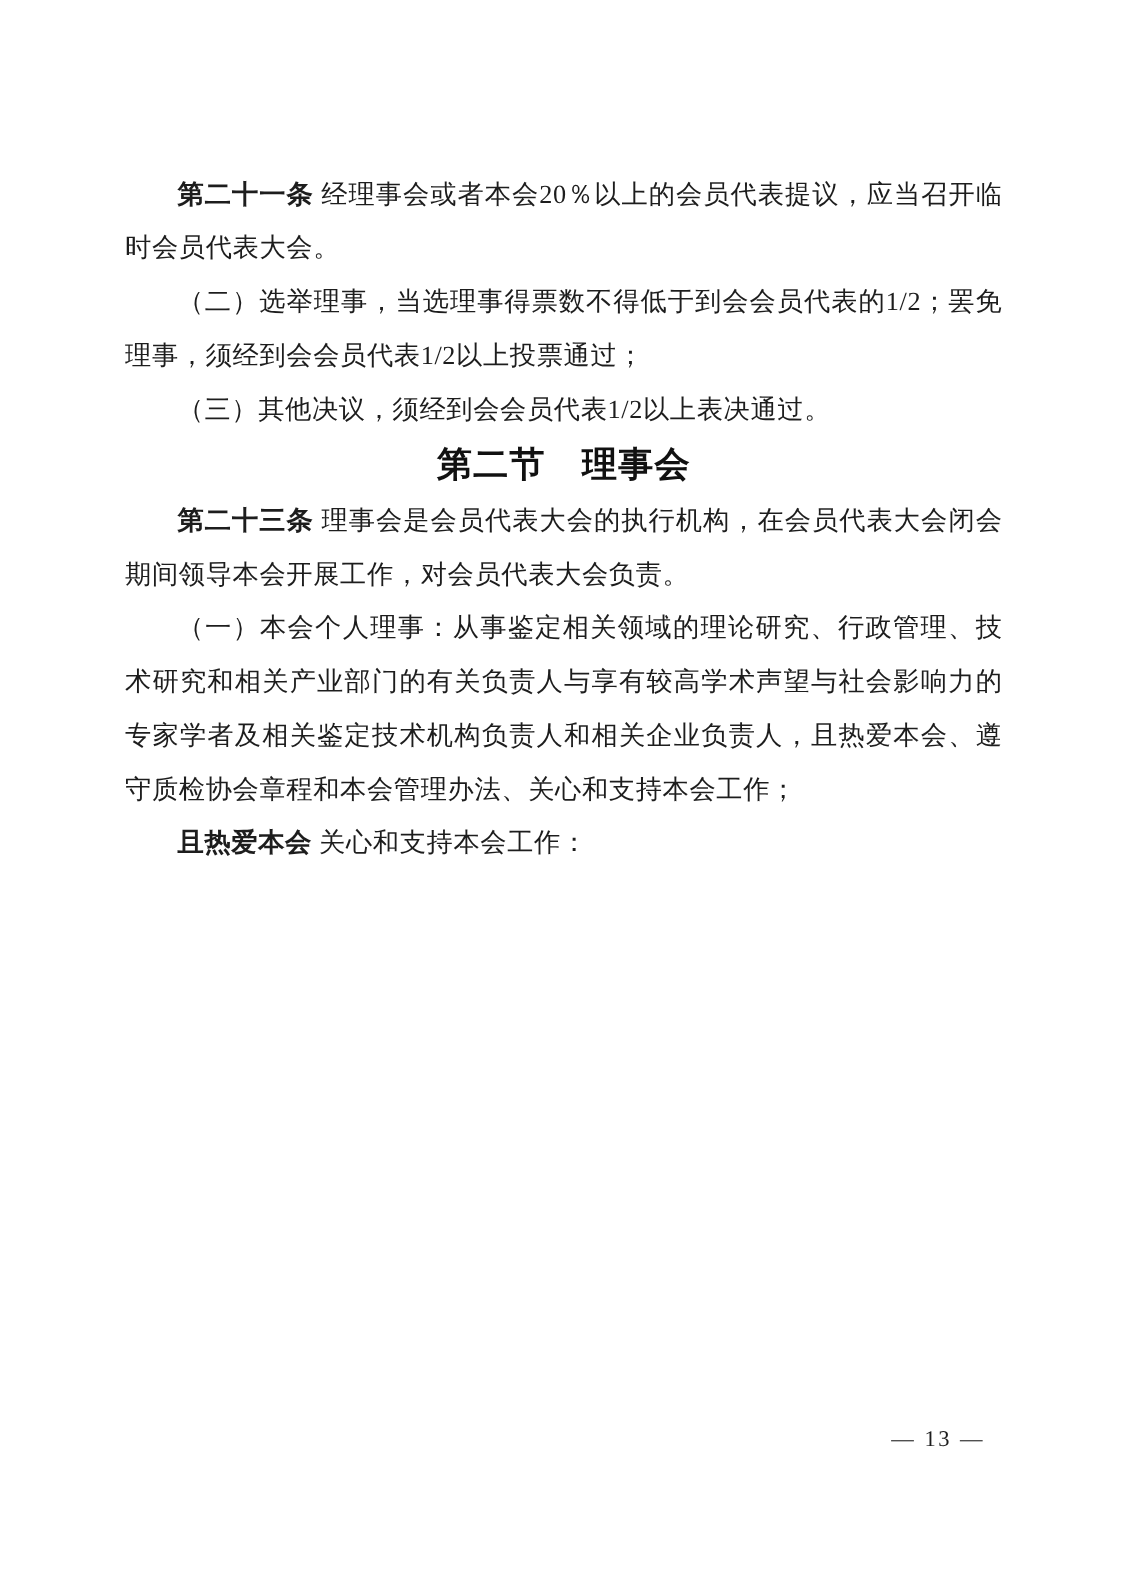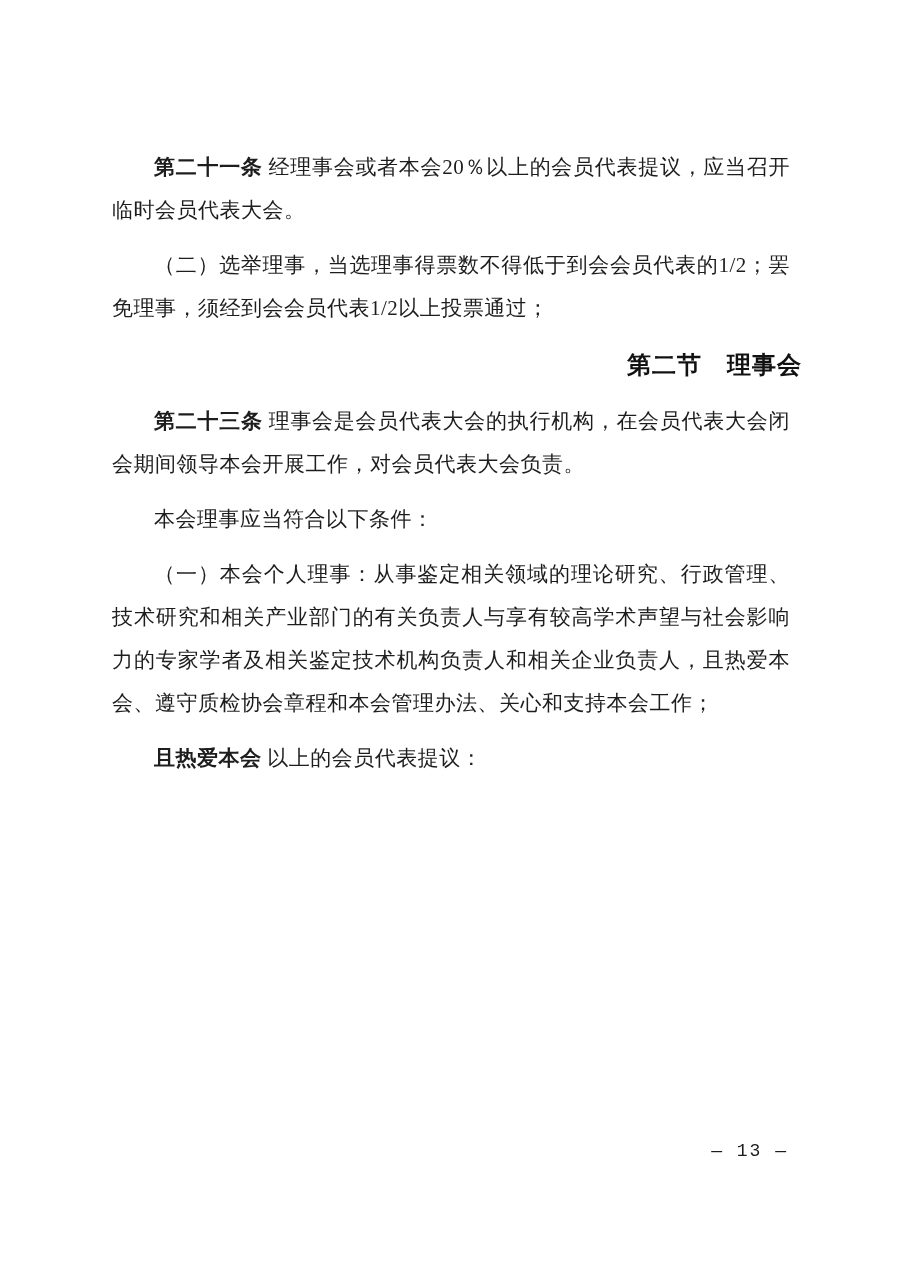--- a/index.html
+++ b/index.html
@@ -16,80 +16,80 @@
     font-family: "Liberation Serif", "DejaVu Serif", serif;
     color: #1d1d1d;
   }
   .content {
     position: absolute;
     left: 100px;
     right: 98px;
     top: 134px;
   }
   .para {
-    margin: 12px;
+    margin: 0;
     font-size: 21px;
     line-height: 43px;
     text-align: justify;
     text-justify: inter-ideograph;
     text-indent: 2em;
     letter-spacing: 0.5px;
   }
   .para .lead {
     font-weight: bold;
   }
   .para .lead:not(:empty)::after {
     content: " ";
     white-space: pre;
   }
   .section-heading {
     margin: 0;
     font-family: "Liberation Sans", "DejaVu Sans", sans-serif;
     font-weight: bold;
-    font-size: 24px;
+    font-size: 28px;
     line-height: 46px;
-    text-align: right;
+    text-align: center;
     color: #111111;
     letter-spacing: 1px;
   }
   .page-number {
     position: absolute;
     top: 1141px;
     right: 112px;
     font-size: 18px;
     letter-spacing: 2px;
     color: #1d1d1d;
-    font-family: Liberation Mono, monospace;
+    font-family: Liberation Serif, serif;
     margin-left: 23px;
   }
 </style>
 </head>
 <body>
 
 <div class="page">
   <div class="content">
 
     <p class="para">
       <span class="lead">第二十一条</span><span>经理事会或者本会20％以上的会员代表提议，应当召开临时会员代表大会。</span>
     </p>
     <p class="para">
       <span class="lead"></span><span>（二）选举理事，当选理事得票数不得低于到会会员代表的1/2；罢免理事，须经到会会员代表1/2以上投票通过；</span>
     </p>
+    <p class="para">
+      <span class="lead"></span><span>（三）其他决议，须经到会会员代表1/2以上表决通过。</span>
+    </p>
 
     <h2 class="section-heading">第二节　理事会</h2>
 
     <p class="para">
       <span class="lead">第二十三条</span><span>理事会是会员代表大会的执行机构，在会员代表大会闭会期间领导本会开展工作，对会员代表大会负责。</span>
     </p>
     <p class="para">
-      <span class="lead"></span><span>本会理事应当符合以下条件：</span>
-    </p>
-    <p class="para">
       <span class="lead"></span><span>（一）本会个人理事：从事鉴定相关领域的理论研究、行政管理、技术研究和相关产业部门的有关负责人与享有较高学术声望与社会影响力的专家学者及相关鉴定技术机构负责人和相关企业负责人，且热爱本会、遵守质检协会章程和本会管理办法、关心和支持本会工作；</span>
     </p>
     <p class="para">
-      <span class="lead">且热爱本会</span><span>以上的会员代表提议：</span>
+      <span class="lead">且热爱本会</span><span>关心和支持本会工作：</span>
     </p>
 
   </div>
 
   <div class="page-number">— 13 —</div>
 </div>
 
 </body></html>

